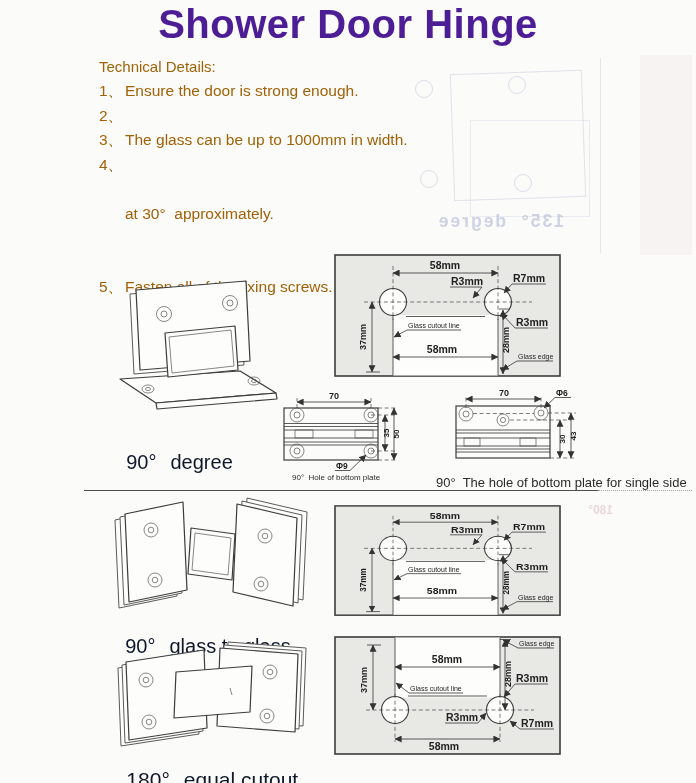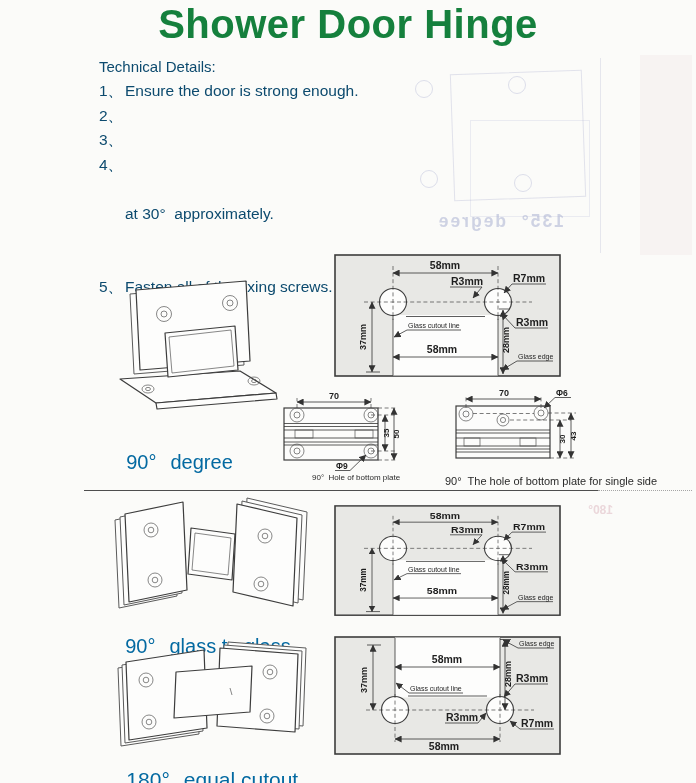--- a/index.html
+++ b/index.html
@@ -1,26 +1,26 @@
 <!DOCTYPE html>
 <html><head>
 <meta charset="utf-8">
 <style>
   html,body{margin:0;padding:0;background:#ffffff;}
   .page{position:relative;width:696px;height:783px;background:#fbfbf9;overflow:hidden;
         font-family:"Liberation Sans",sans-serif;color:#1d221d;}
   .abs{position:absolute;}
   .title{left:0;top:2px;width:100%;text-align:center;font-size:40px;font-weight:bold;
-         color:#15803d;letter-spacing:0.5px;}
-  .tech{left:99px;top:58px;width:500px;font-size:15.5px;color:#0c4a6e;}
+         color:#4c1d95;letter-spacing:0.5px;}
+  .tech{left:99px;top:58px;width:500px;font-size:15.5px;color:#a16207;}
   .tech-heading{font-size:15px;margin-bottom:4px;}
   .tech-item{display:flex;line-height:24.5px;}
   .tech-num{width:26px;flex:0 0 26px;}
   .tech-text{white-space:pre-wrap;}
-  .fig-label{font-size:20px;color:#0369a1;white-space:pre;}
+  .fig-label{font-size:20px;color:#0f172a;white-space:pre;}
   .fig-label .deg{margin-right:14px;}
   .caption{font-size:8px;color:#2a2a2a;white-space:pre;}
   .divider{left:84px;top:490px;width:514px;height:0;border-top:1.5px solid #4e4e4e;}
   .divider2{left:598px;top:490px;width:94px;height:0;border-top:1px dotted #a5a5a5;}
   .watermark{left:402px;top:211px;width:162px;font-size:17.5px;font-weight:bold;
              color:rgba(170,176,210,0.55);transform:scale(-1,1);letter-spacing:2px;white-space:pre;}
   .watermark2{left:543px;top:503px;width:70px;font-size:12px;font-weight:bold;
               color:rgba(216,170,182,0.45);transform:scale(-1,1);white-space:pre;}
   .bleed{border:1px solid rgba(150,156,198,0.26);}
   .bleed-circle{border:1px solid rgba(150,156,198,0.30);border-radius:50%;}
@@ -69,20 +69,21 @@
     <div class="tech-heading">Technical Details:</div>
     <div class="tech-item">
       <span class="tech-num">1、</span>
       <span class="tech-text">Ensure the door is strong enough.</span>
     </div>
     <div class="tech-item">
       <span class="tech-num">2、</span>
     </div>
     <div class="tech-item">
       <span class="tech-num">3、</span>
+      <span class="tech-text">The glass can be up to 1000mm in width.</span>
     </div>
     <div class="tech-item">
       <span class="tech-num">4、</span>
       <span class="tech-text">
         <div>at 30°  approximately.</div>
       </span>
     </div>
     <div class="tech-item">
       <span class="tech-num">5、</span>
       <span class="tech-text">Fasten all of the fixing screws.</span>
@@ -174,21 +175,21 @@
     <line class="lnd" x1="108" y1="22" x2="127" y2="22" stroke-width=".6"></line>
     <line class="lnd" x1="108" y1="74" x2="127" y2="74" stroke-width=".6"></line>
     <line class="ln" x1="115" y1="29" x2="115" y2="65" marker-start="url(#arw)" marker-end="url(#arw)"></line>
     <text class="rot" x="119" y="47" text-anchor="middle" transform="rotate(-90 119 47)">35</text>
     <line class="ln" x1="124" y1="22" x2="124" y2="74" marker-start="url(#arw)" marker-end="url(#arw)"></line>
     <text class="rot" x="128.5" y="48" text-anchor="middle" transform="rotate(-90 128.5 48)">50</text>
     <text class="phi" x="66" y="83">Φ9</text>
     <line class="ln" x1="65" y1="84.5" x2="80" y2="84.5"></line>
     <line class="ln" x1="80" y1="84.5" x2="96" y2="69" marker-end="url(#arw)"></line>
   </svg>
-  <div class="abs caption" style="left:292px;top:473px;margin-left:20px;">90°  Hole of bottom plate</div>
+  <div class="abs caption" style="left:292px;top:473px;">90°  Hole of bottom plate</div>
 
   <svg class="abs" style="left:440px;top:388px;" width="142" height="78" viewBox="0 0 142 78">
     <rect x="16" y="18" width="94" height="52" fill="#fcfcfb" stroke="#3c3c3c" stroke-width="1.2"></rect>
     <line class="lnd" x1="26" y1="20" x2="26" y2="7" stroke-width=".6"></line>
     <line class="lnd" x1="101" y1="20" x2="101" y2="7" stroke-width=".6"></line>
     <line class="ln" x1="26" y1="11" x2="101" y2="11" marker-start="url(#arw)" marker-end="url(#arw)"></line>
     <text class="dimsm" x="64" y="8" text-anchor="middle">70</text>
     <text class="phi" x="116" y="8">Φ6</text>
     <line class="ln" x1="115" y1="9.5" x2="131" y2="9.5"></line>
     <line class="ln" x1="115" y1="9.5" x2="104" y2="20" marker-end="url(#arw)"></line>
@@ -208,21 +209,21 @@
     <line class="ln" x1="16" y1="58" x2="110" y2="58" stroke-width=".6"></line>
     <rect class="thin" x="24" y="50" width="16" height="8" fill="none"></rect>
     <rect class="thin" x="80" y="50" width="16" height="8" fill="none"></rect>
     <line class="ln" x1="16" y1="61" x2="110" y2="61"></line>
     <line class="ln" x1="16" y1="64" x2="110" y2="64"></line>
     <line class="ln" x1="120" y1="32" x2="120" y2="70" marker-start="url(#arw)" marker-end="url(#arw)"></line>
     <text class="rot" x="124.5" y="51" text-anchor="middle" transform="rotate(-90 124.5 51)">30</text>
     <line class="ln" x1="131" y1="25" x2="131" y2="70" marker-start="url(#arw)" marker-end="url(#arw)"></line>
     <text class="rot" x="135.5" y="48" text-anchor="middle" transform="rotate(-90 135.5 48)">43</text>
   </svg>
-  <div class="abs caption" style="left:445px;top:475px;font-size:11px;text-align:right;">90°  The hole of bottom plate for single side</div>
+  <div class="abs caption" style="left:436px;top:475px;font-size:13px;text-align:right;">90°  The hole of bottom plate for single side</div>
 
   <div class="abs divider"></div>
   <div class="abs divider2"></div>
 
   <svg class="abs" style="left:105px;top:498px;" width="212" height="118" viewBox="0 0 212 118">
     <polygon class="out2" points="10,22 68,10 72,98 14,110"></polygon>
     <polygon class="out2" points="15,19 73,7 77,95 19,107"></polygon>
     <polygon class="out" points="20,16 78,4 82,92 24,104"></polygon>
     <circle class="thin" cx="46" cy="32" r="7" fill="#fdfdfc"></circle>
       <circle class="thin" cx="46" cy="32" r="2.8" fill="#fdfdfc"></circle>

